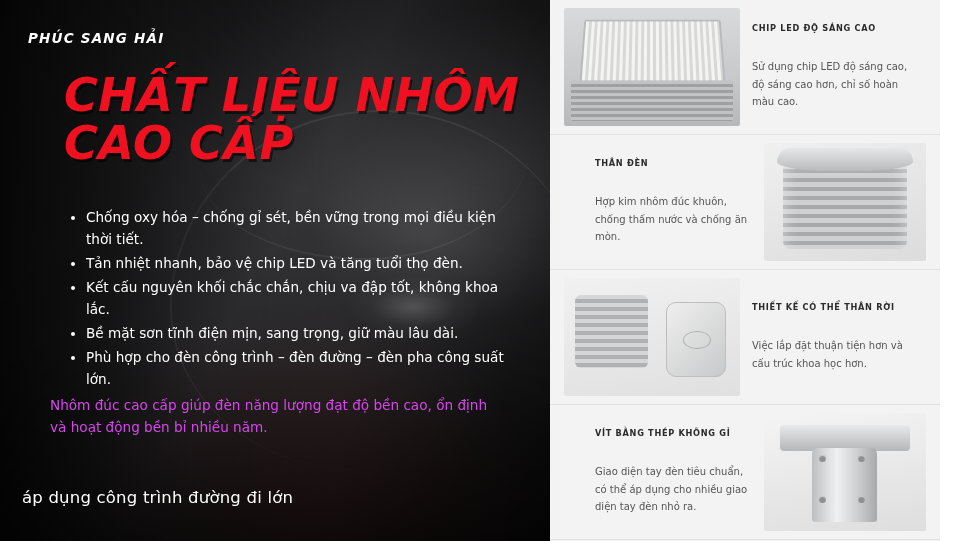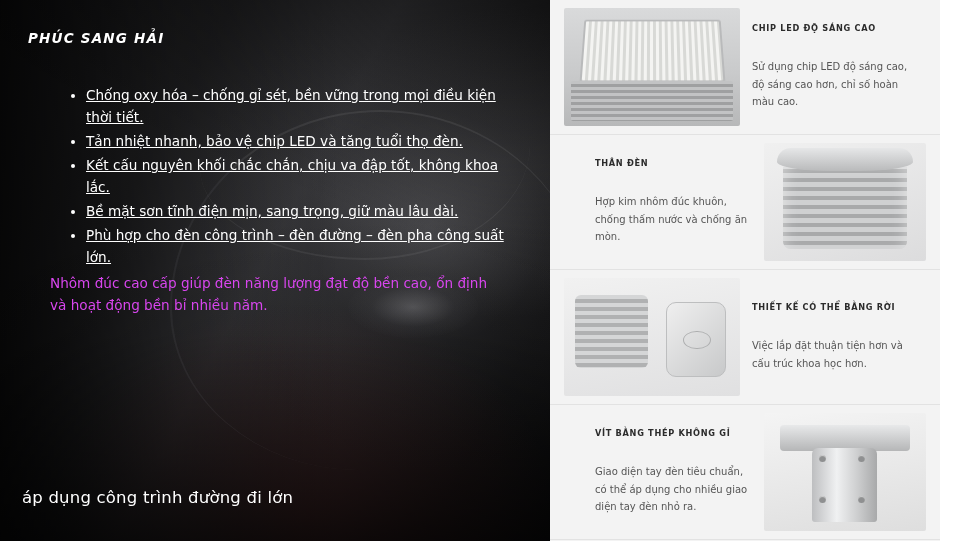--- a/index.html
+++ b/index.html
@@ -98,21 +98,20 @@
   }
   .headline .l2 { display: block; }
 
   .bullets {
     margin: 38px 0 0 42px;
     padding-left: 18px;
     width: 450px;
     color: #ffffff;
     font-size: 13.6px;
     line-height: 1.62;
-    text-decoration: underline;
   }
   .bullets li { margin-bottom: 2px; }
   .bullets li::marker { color: #ffffff; font-size: 13px; }
 
   .closing {
     margin: 4px 0 0 24px;
     width: 456px;
     color: #d946ef;
     font-size: 13.6px;
     line-height: 1.62;
@@ -302,20 +301,24 @@
 
   <div class="left">
     <div class="left-bg"></div>
     <div class="car-arc"></div>
     <div class="car-arc2"></div>
     <div class="lamp-glow"></div>
 
     <div class="left-content">
       <div class="brand">PHÚC SANG HẢI</div>
 
+      <div class="headline">
+        <span class="l1">CHẤT LIỆU NHÔM</span>
+        <span class="l2">CAO CẤP</span>
+      </div>
 
       <ul class="bullets">
         <li>Chống oxy hóa – chống gỉ sét, bền vững trong mọi điều kiện thời tiết.</li>
         <li>Tản nhiệt nhanh, bảo vệ chip LED và tăng tuổi thọ đèn.</li>
         <li>Kết cấu nguyên khối chắc chắn, chịu va đập tốt, không khoa lắc.</li>
         <li>Bề mặt sơn tĩnh điện mịn, sang trọng, giữ màu lâu dài.</li>
         <li>Phù hợp cho đèn công trình – đèn đường – đèn pha công suất lớn.</li>
       </ul>
 
       <p class="closing">Nhôm đúc cao cấp giúp đèn năng lượng đạt độ bền cao, ổn định và hoạt động bền bỉ nhiều năm.</p>
@@ -348,21 +351,21 @@
         <div class="f-desc">Hợp kim nhôm đúc khuôn, chống thấm nước và chống ăn mòn.</div>
       </div>
     </div>
 
     <div class="feature">
       <div class="f-img img-detach">
         <div class="head"></div>
           <div class="box"></div>
       </div>
       <div class="f-text">
-        <div class="f-title">THIẾT KẾ CÓ THỂ BẰNG RỜI</div>
+        <div class="f-title">THIẾT KẾ CÓ THỂ THÂN RỜI</div>
         <div class="f-desc">Việc lắp đặt thuận tiện hơn và cấu trúc khoa học hơn.</div>
       </div>
     </div>
 
     <div class="feature rev">
       <div class="f-img img-screw">
         <div class="plate"></div>
           <div class="tube"></div>
         <div class="bolt" style="left:34%;top:36%"></div>
         <div class="bolt" style="left:58%;top:36%"></div>

